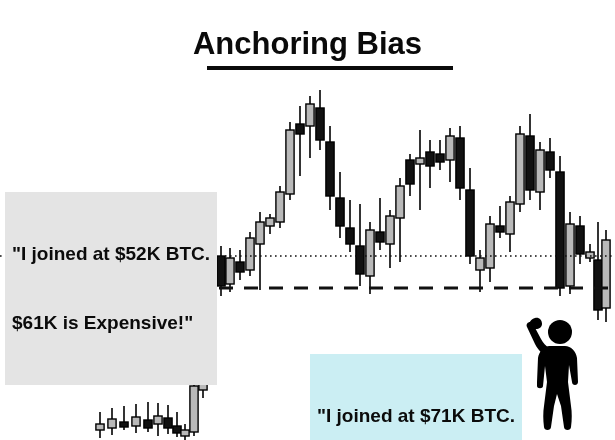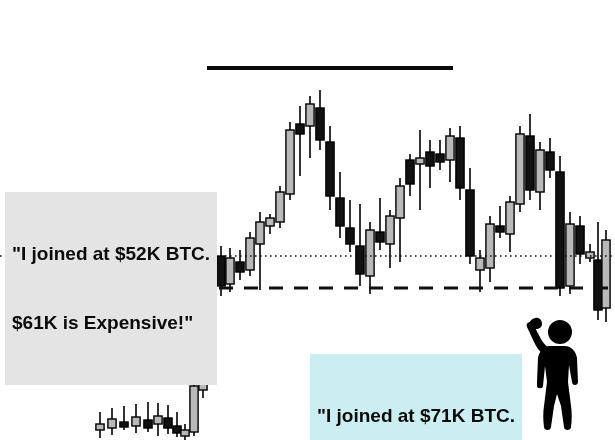--- a/index.html
+++ b/index.html
@@ -148,20 +148,23 @@
         <rect x="593.9" y="260" width="8.2" height="50" fill="#111111" stroke="#000000" stroke-width="1.4"></rect>
         <line x1="606" x2="606" y1="230" y2="322" stroke="#000000" stroke-width="1.6"></line>
         <rect x="601.9" y="240" width="8.2" height="68" fill="#b9b9b9" stroke="#000000" stroke-width="1.4"></rect>
       </g>
     <g id="reflines-group">
         <line x1="0" x2="615" y1="256" y2="256" stroke="#111111" stroke-width="1.6" stroke-dasharray="1.6 3.4"></line>
         <line x1="194" x2="613" y1="288" y2="288" stroke="#111111" stroke-width="3.2" stroke-dasharray="14 11"></line>
       </g>
   </svg>
 
+  <div class="title-wrap">
+    <span class="title">Anchoring Bias</span>
+  </div>
   <div class="title-rule"></div>
 
   <svg class="figure fig-left" viewBox="0 0 108 104">
     <circle cx="55" cy="12" r="11.5" fill="#000"></circle>
     <path d="M44 26 C40 27 36 31 34 36 L28 47 C24 41 17 36 9 34
              C4 33 1 36 2 40 C3 43 6 44 10 45 C18 47 24 52 28 58
              C30 62 35 63 38 60 L42 55 L42 68 L36 84 C34 89 33 95 33 101
              C33 104 40 104 41 101 L48 82 L53 72 L57 83 L60 101
              C61 104 68 104 68 101 C68 95 67 88 65 83 L60 66 L60 48
              L67 41 C72 36 79 33 87 32 C94 31 100 30 104 27

